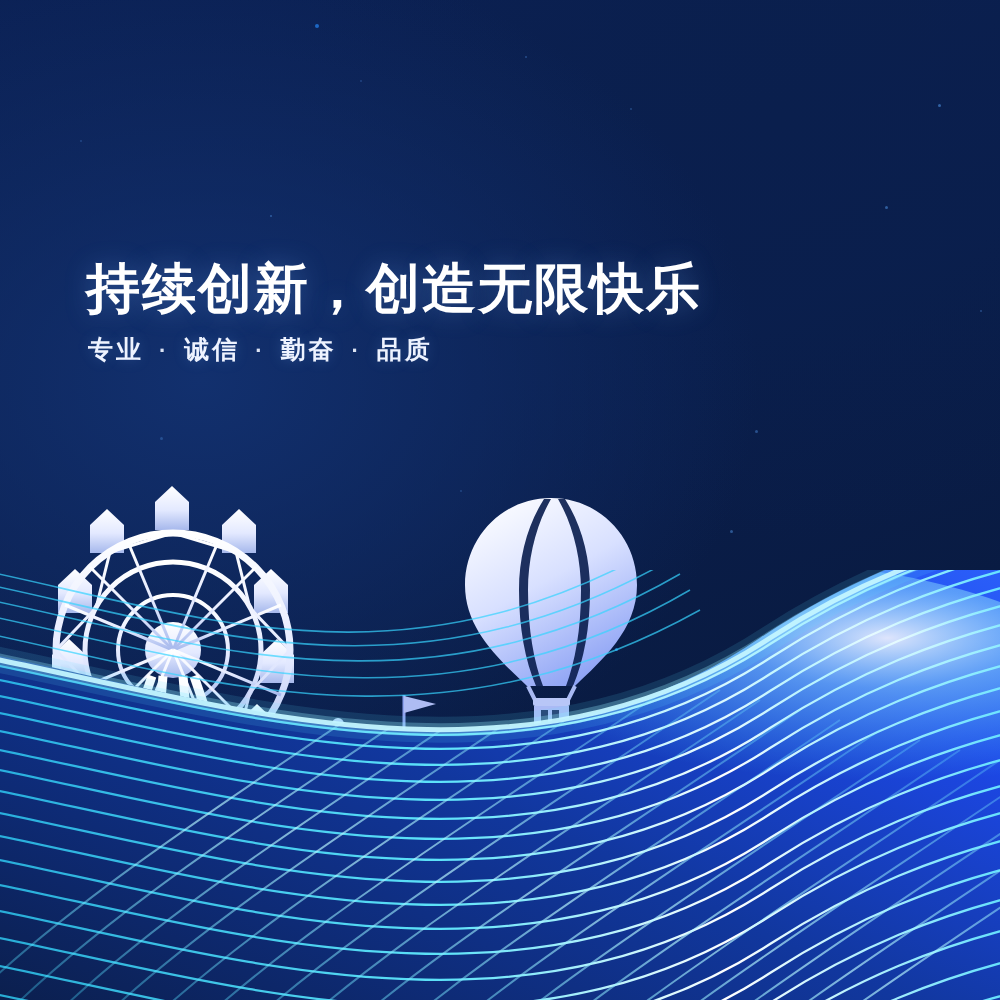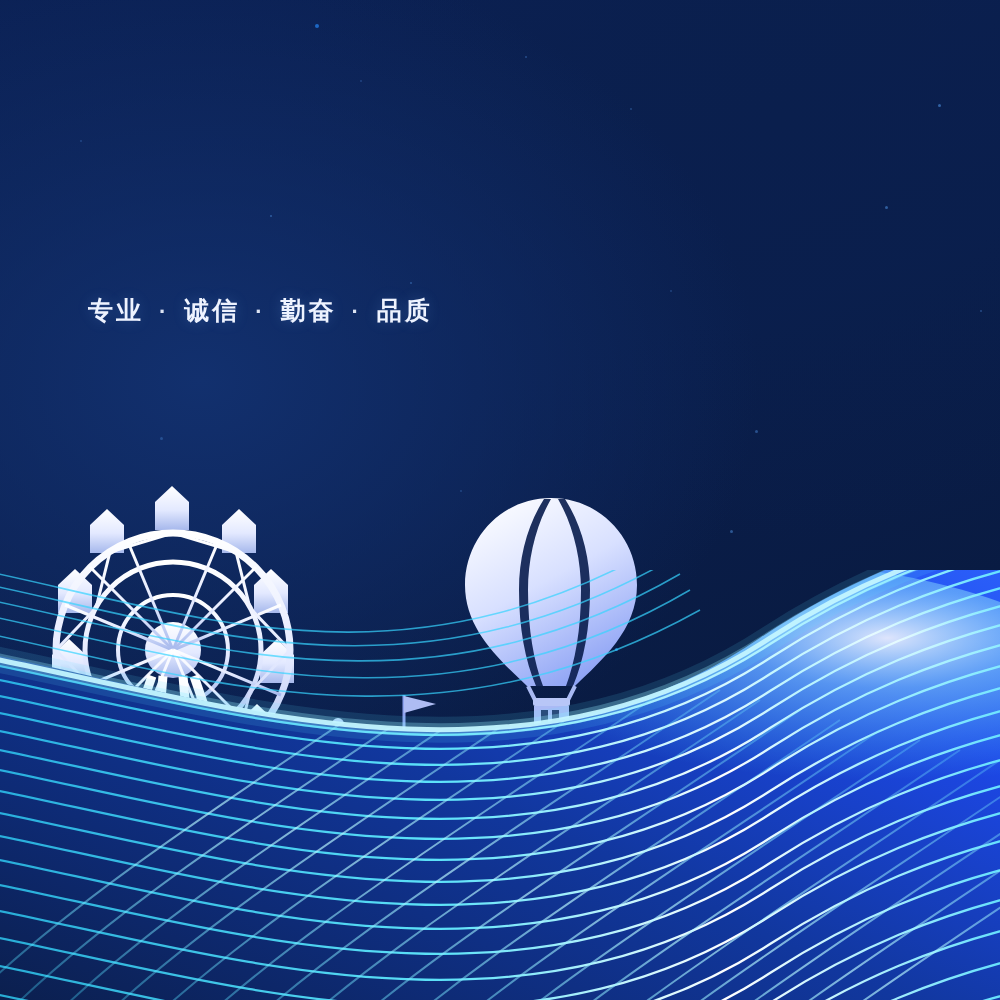--- a/index.html
+++ b/index.html
@@ -19,21 +19,21 @@
   .stars i{position:absolute;display:block;background:#4d8fe0;border-radius:50%;opacity:.55;}
 
   
   .copy{position:absolute;left:86px;top:258px;}
   .headline{
     margin:0;color:#ffffff;font-size:54px;line-height:1.12;font-weight:bold;
     letter-spacing:2px;white-space:nowrap;
     text-shadow:0 0 26px rgba(120,180,255,.30);
   }
   .subline{
-    margin:36px 0 0 2px;color:#eef3ff;font-size:25px;font-weight:bold;
+    margin:15px 0 0 2px;color:#eef3ff;font-size:25px;font-weight:bold;
     letter-spacing:3px;white-space:nowrap;
     text-shadow:0 0 14px rgba(120,180,255,.22);
   }
   .subline .sep{opacity:.92;padding:0 5px;font-size:22px;}
 
   
   .scene{position:absolute;left:0;right:0;bottom:0;height:520px;}
   .scene svg{display:block;width:100%;height:100%;}
 
   
@@ -60,20 +60,21 @@
     <i style="left:86%;top:73%;width:3px;height:3px;opacity:.5"></i>
     <i style="left:36%;top:8%;width:2px;height:2px;opacity:.3"></i>
     <i style="left:8%;top:14%;width:2px;height:2px;opacity:.3"></i>
     <i style="left:46%;top:49%;width:2px;height:2px;opacity:.3"></i>
     <i style="left:98%;top:31%;width:2px;height:2px;opacity:.4"></i>
     <i style="left:67%;top:29%;width:2px;height:2px;opacity:.3"></i>
     <i style="left:20%;top:60%;width:2px;height:2px;opacity:.25"></i>
   </div>
 
   <div class="copy">
+    <h1 class="headline">持续创新，创造无限快乐</h1>
     <div class="subline">
       <span>专业</span>
       <span class="sep">·</span>
       <span>诚信</span>
       <span class="sep">·</span>
       <span>勤奋</span>
       <span class="sep">·</span>
       <span>品质</span>
     </div>
   </div>

